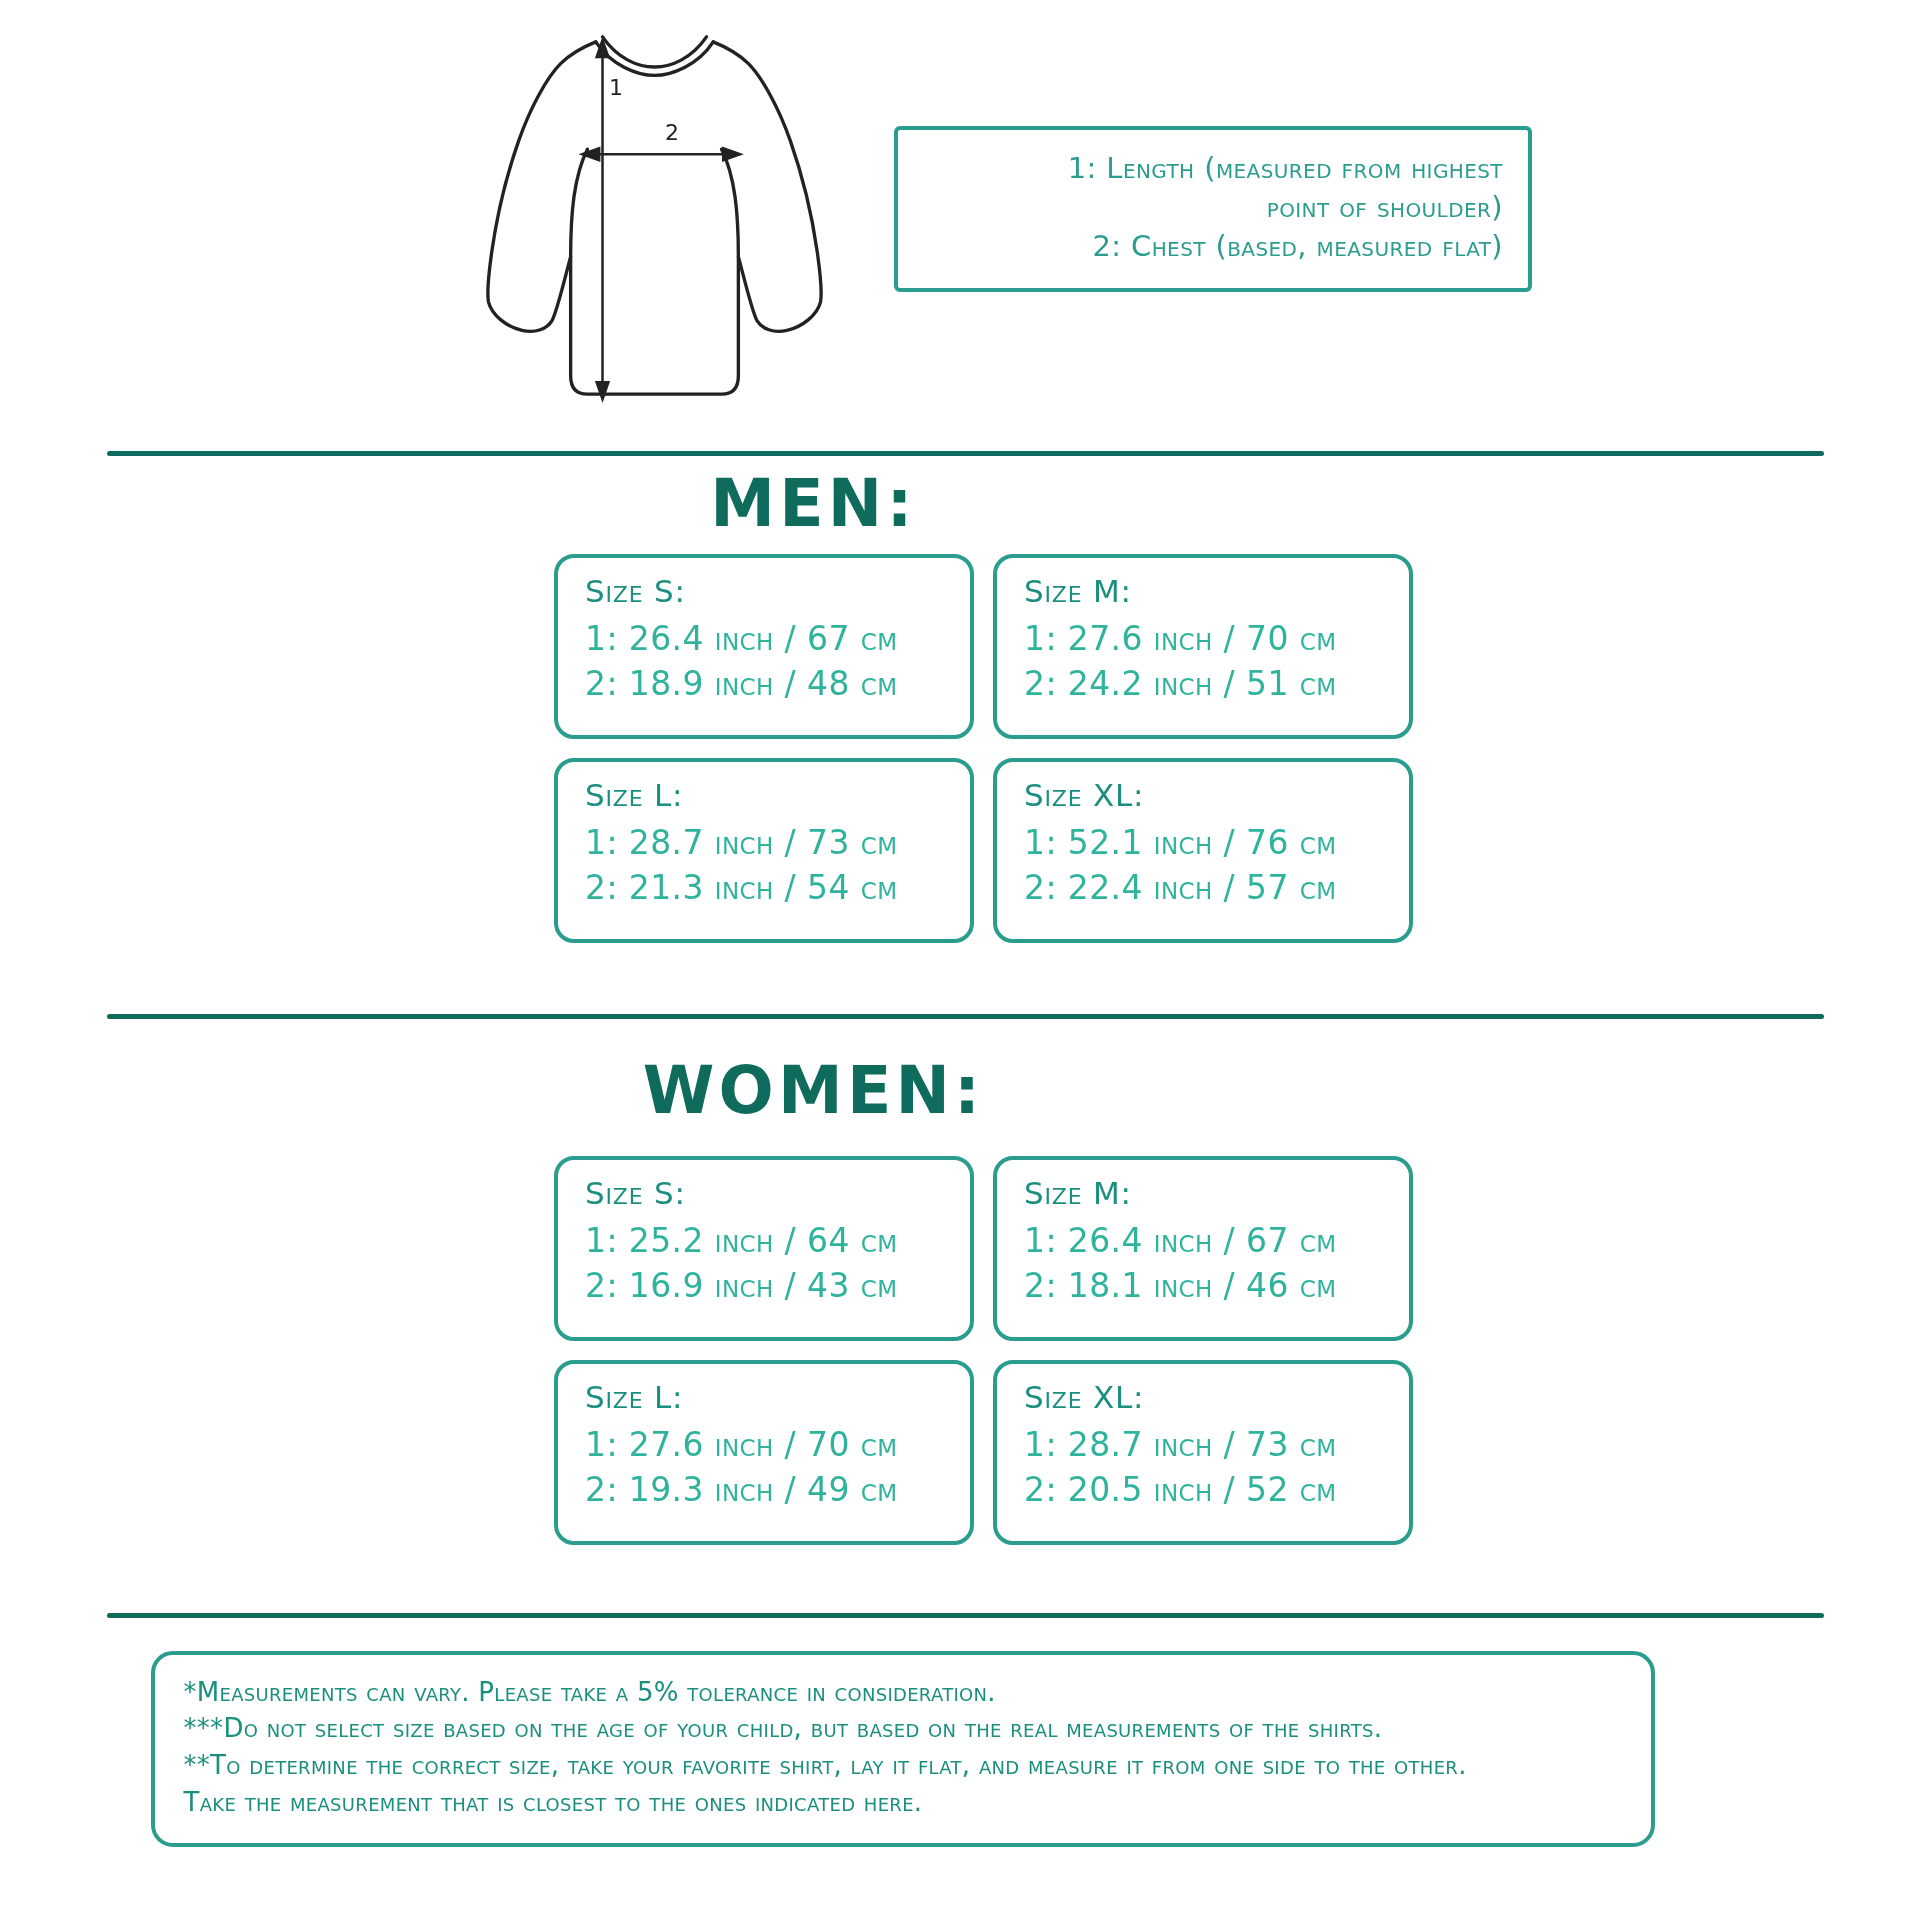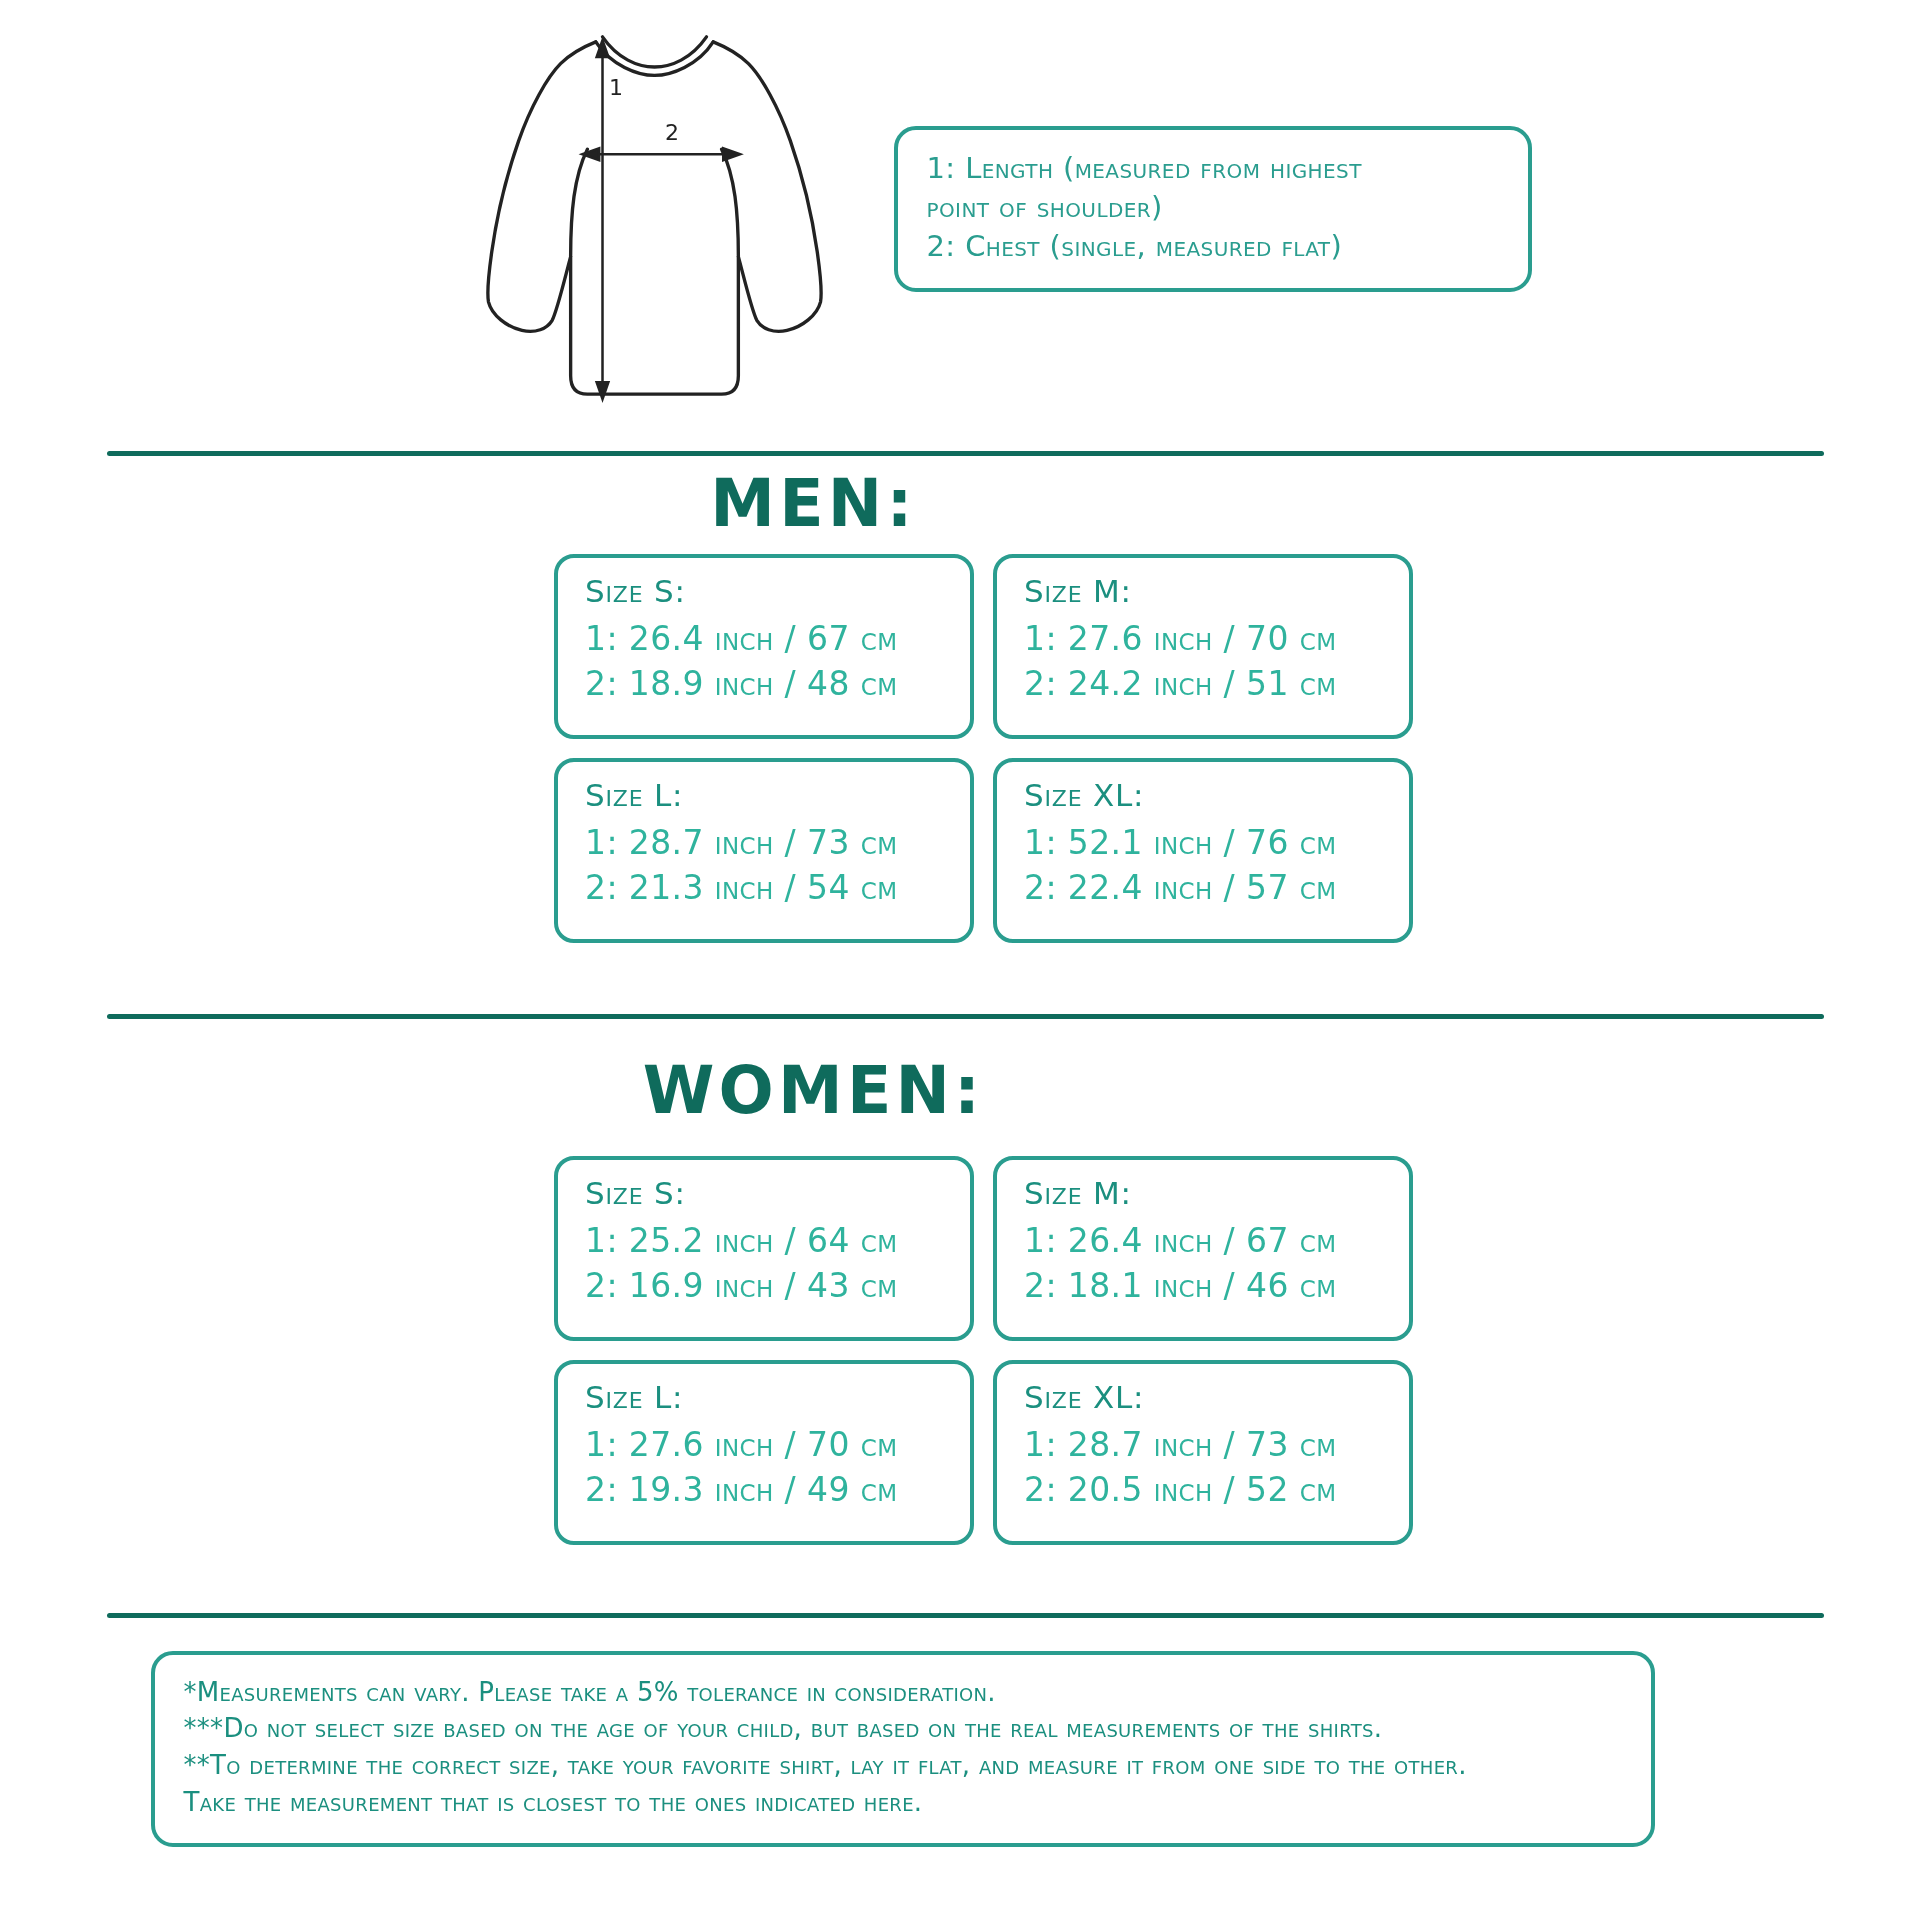--- a/index.html
+++ b/index.html
@@ -32,22 +32,23 @@
     width: 369px;
     height: 411px;
   }
   .legend-box {
     position: absolute;
     left: 894px;
     top: 126px;
     width: 638px;
     box-sizing: border-box;
     border: 4.2px solid #2a9d8f;
-    border-radius: 22px;
+    border-radius: 6px;
     padding: 18.5px 25px 22px 28.5px;
+    text-align: right;
   }
   .legend-line {
     color: #2a9d8f;
     font-size: 29px;
     letter-spacing: 0.4px;
     line-height: 1.35;
     font-variant: small-caps;
     white-space: pre-line;
   }
 
@@ -185,21 +186,21 @@
           <polygon points="322,166 302,159 302,173"></polygon>
         </g>
       </svg>
       <div style="position:absolute;left:139px;top:60px;font-size:22px;color:#222;">1</div>
       <div style="position:absolute;left:195px;top:105px;font-size:22px;color:#222;">2</div>
     </div>
 
     <div class="legend-box">
       <div class="legend-line">1: Length (measured from highest
         point of shoulder)</div>
-      <div class="legend-line">2: Chest (single, measured flat)</div>
+      <div class="legend-line">2: Chest (based, measured flat)</div>
     </div>
   </div>
 
   <div class="rule" id="rule-1"></div>
   <div class="rule" id="rule-2"></div>
   <div class="rule" id="rule-3"></div>
 
   <div class="section-title" id="men-title">MEN:</div>
 
   <div class="grid" id="men-grid">

